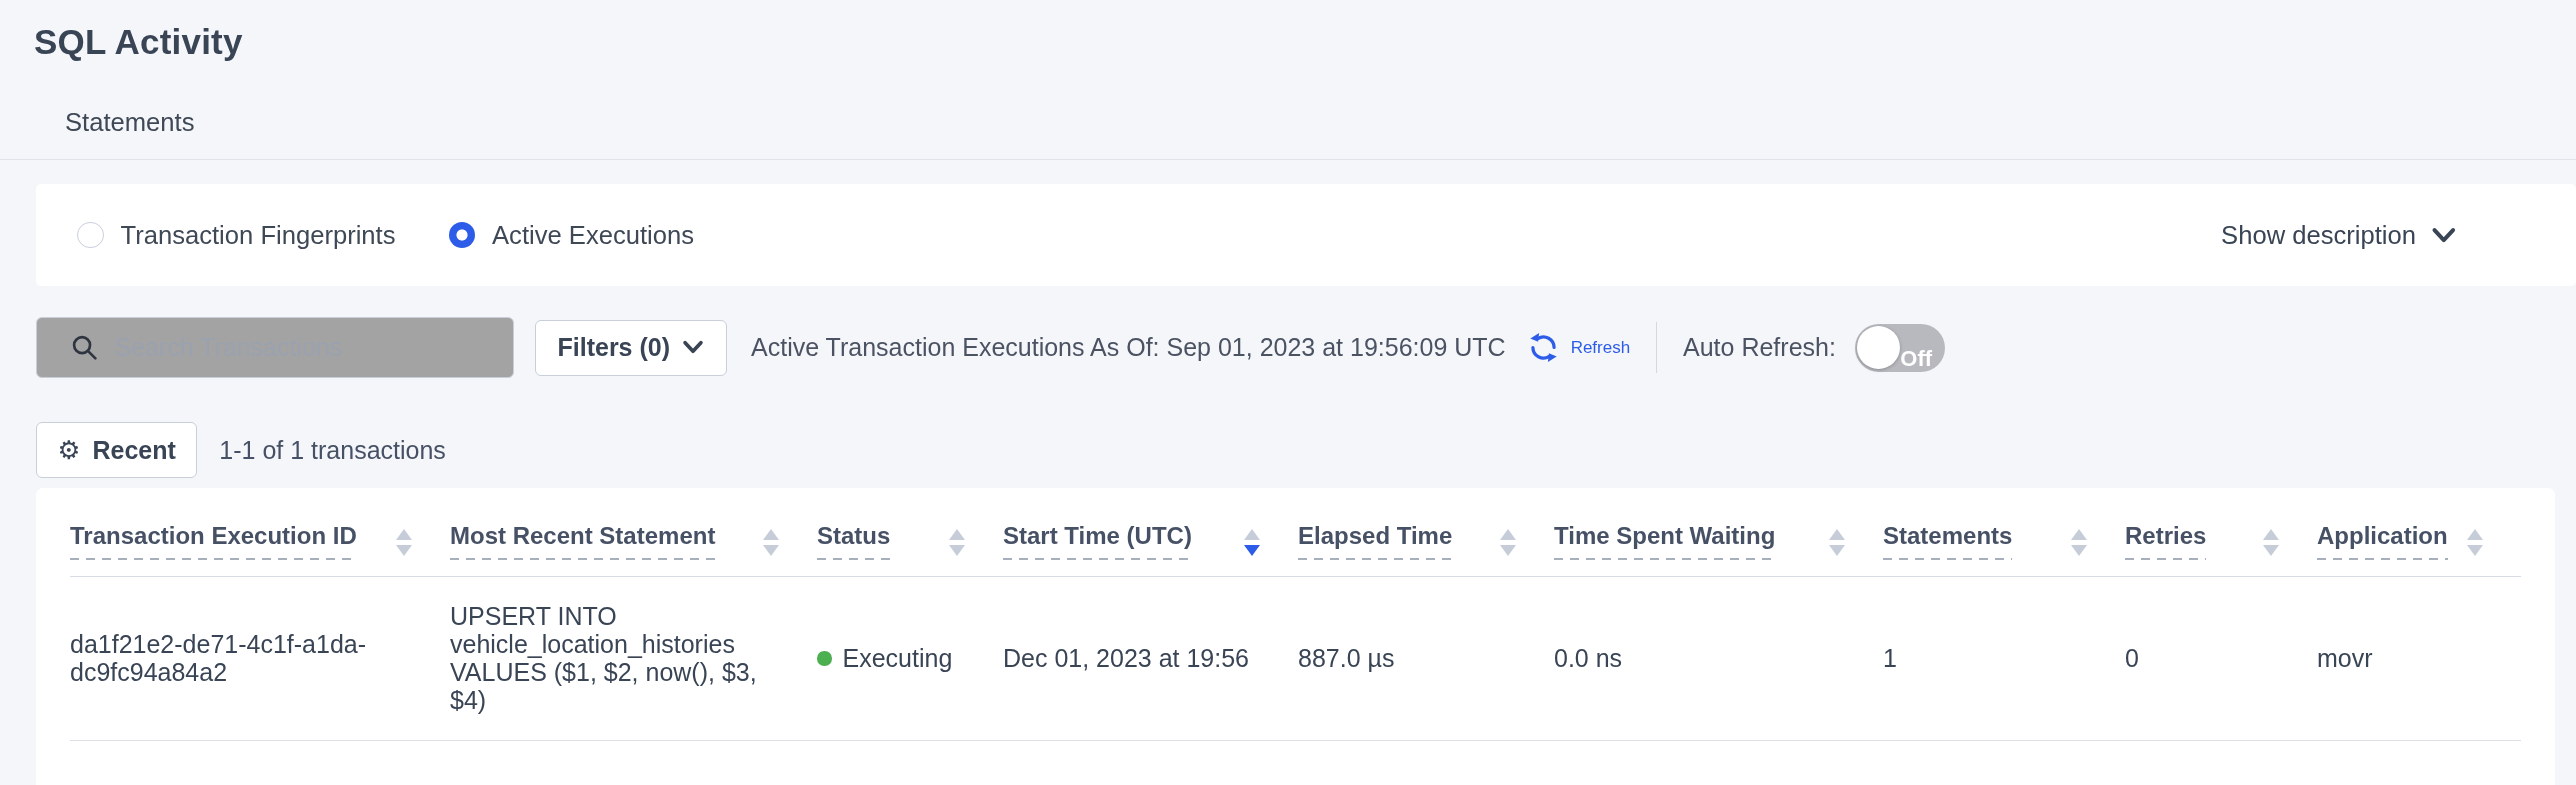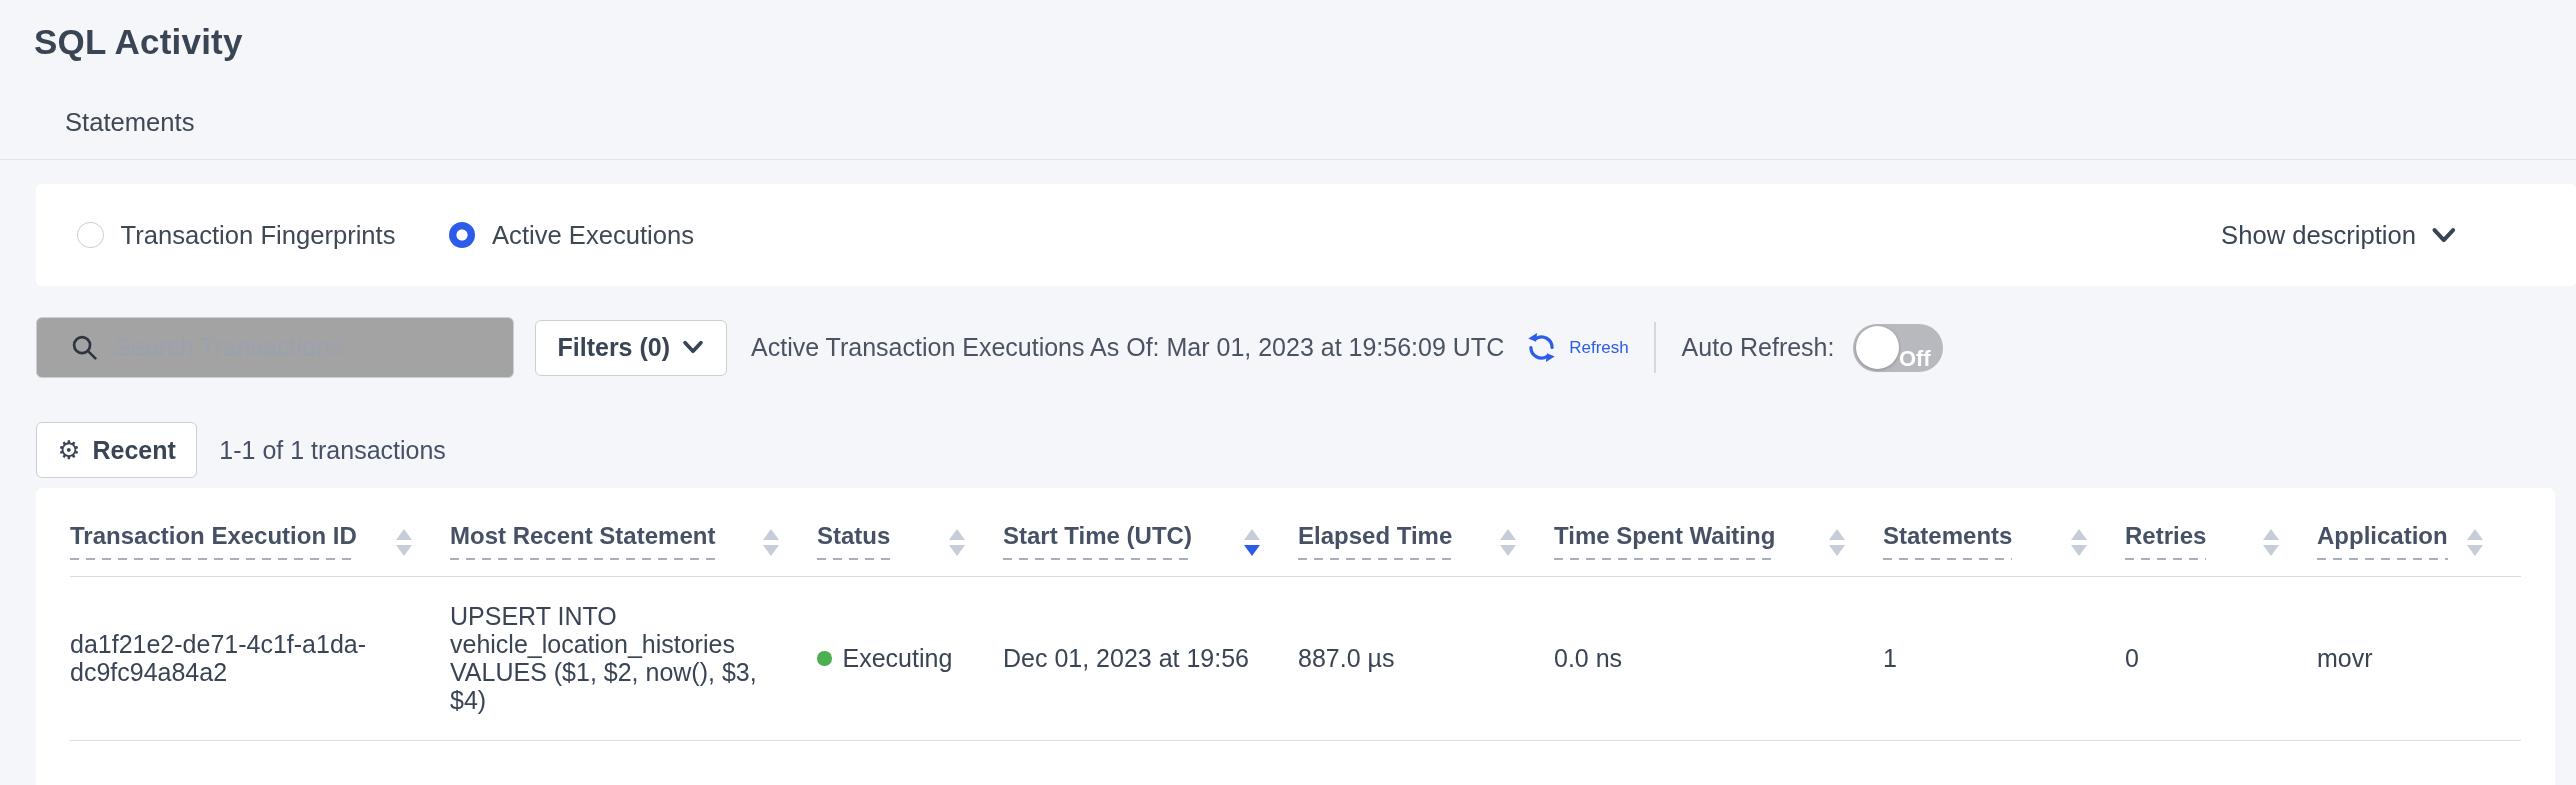--- a/index.html
+++ b/index.html
@@ -247,21 +247,21 @@
     <input type="text" placeholder="Search Transactions" style="">
   </div>
 
   <div class="btn filters-btn">
     <span>Filters (0)</span>
     <svg class="chevron" width="22" height="14.5" viewBox="0 0 16 11" fill="none" stroke-width="2.8" stroke-linecap="round" stroke-linejoin="round">
         <polyline points="2,2 8,8.5 14,2"></polyline>
       </svg>
   </div>
 
-  <span class="asof-text">Active Transaction Executions As Of: Mar 01, 2023 at 19:56:09 UTC</span>
+  <span class="asof-text">Active Transaction Executions As Of: Sep 01, 2023 at 19:56:09 UTC</span>
 
   <div class="refresh">
     <svg width="31" height="31" viewBox="0 0 24 24">
       <g fill="none" stroke="#2d5ce8" stroke-width="2.5" stroke-linecap="round">
         <path d="M20.2 12a8.2 8.2 0 0 0-12.6-6.9"></path>
         <path d="M3.8 12a8.2 8.2 0 0 0 12.6 6.9"></path>
       </g>
       <polygon fill="#2d5ce8" points="8.6,0.8 7.8,7.6 1.8,5.0"></polygon>
       <polygon fill="#2d5ce8" points="15.4,23.2 16.2,16.4 22.2,19.0"></polygon>
     </svg>

